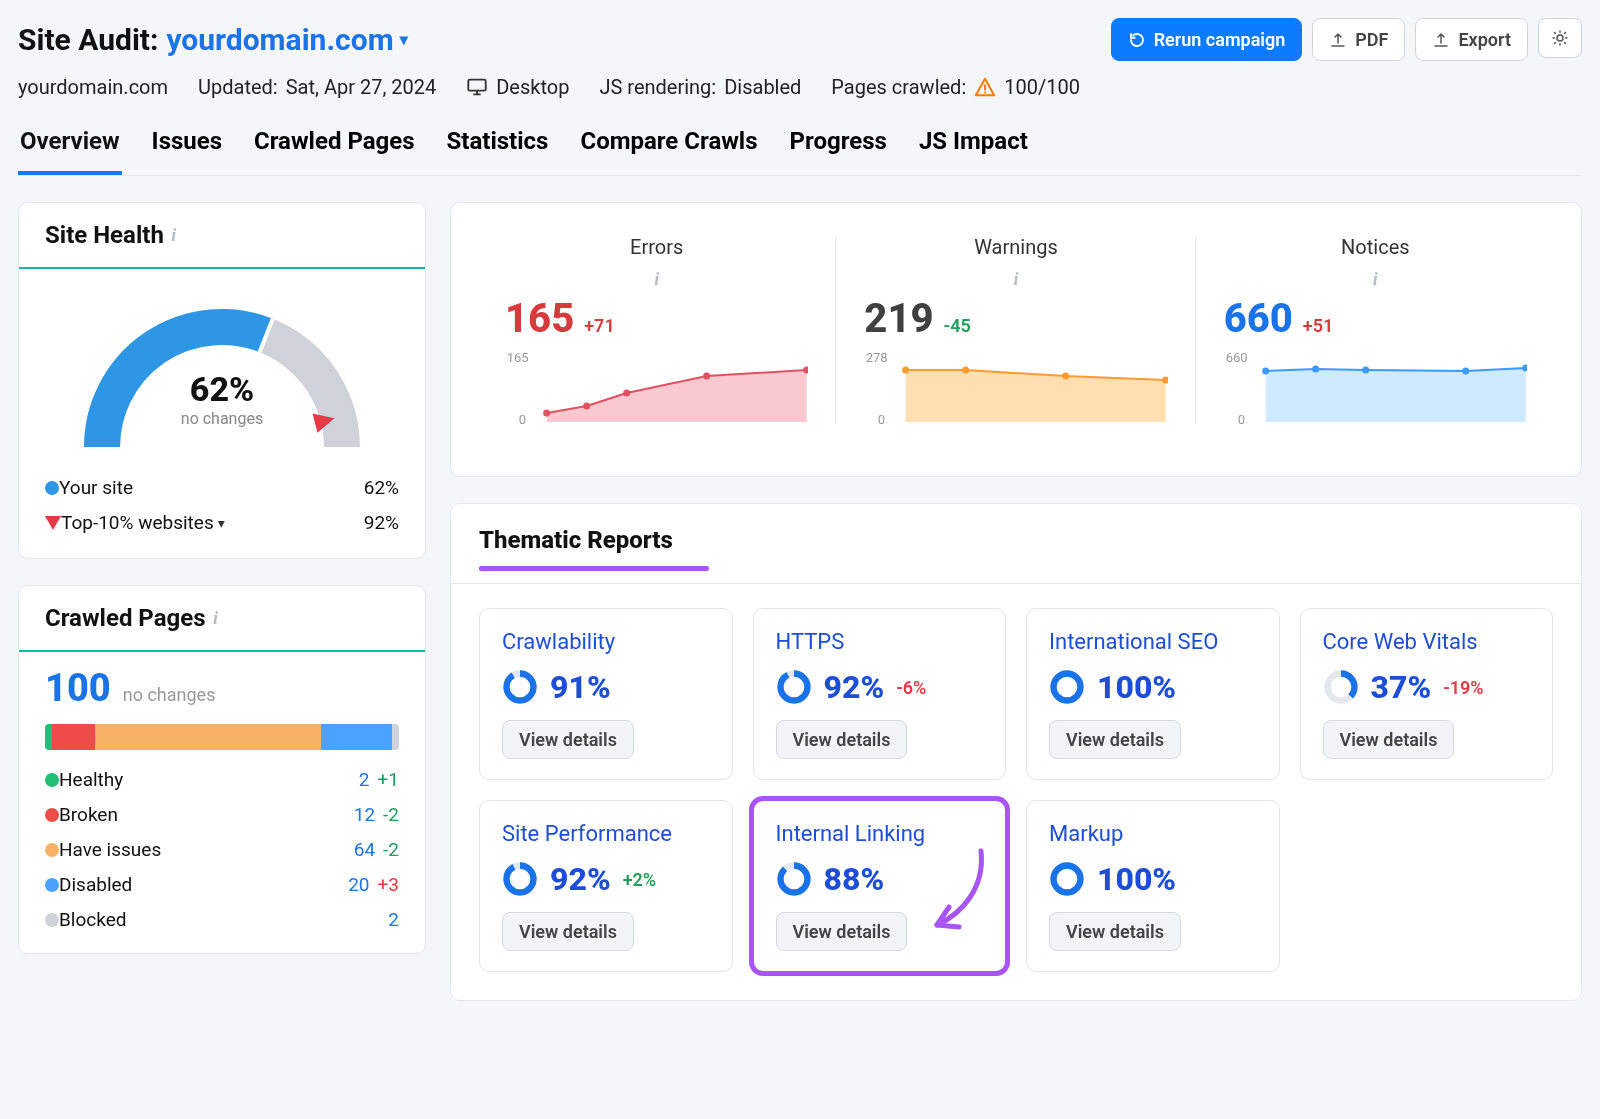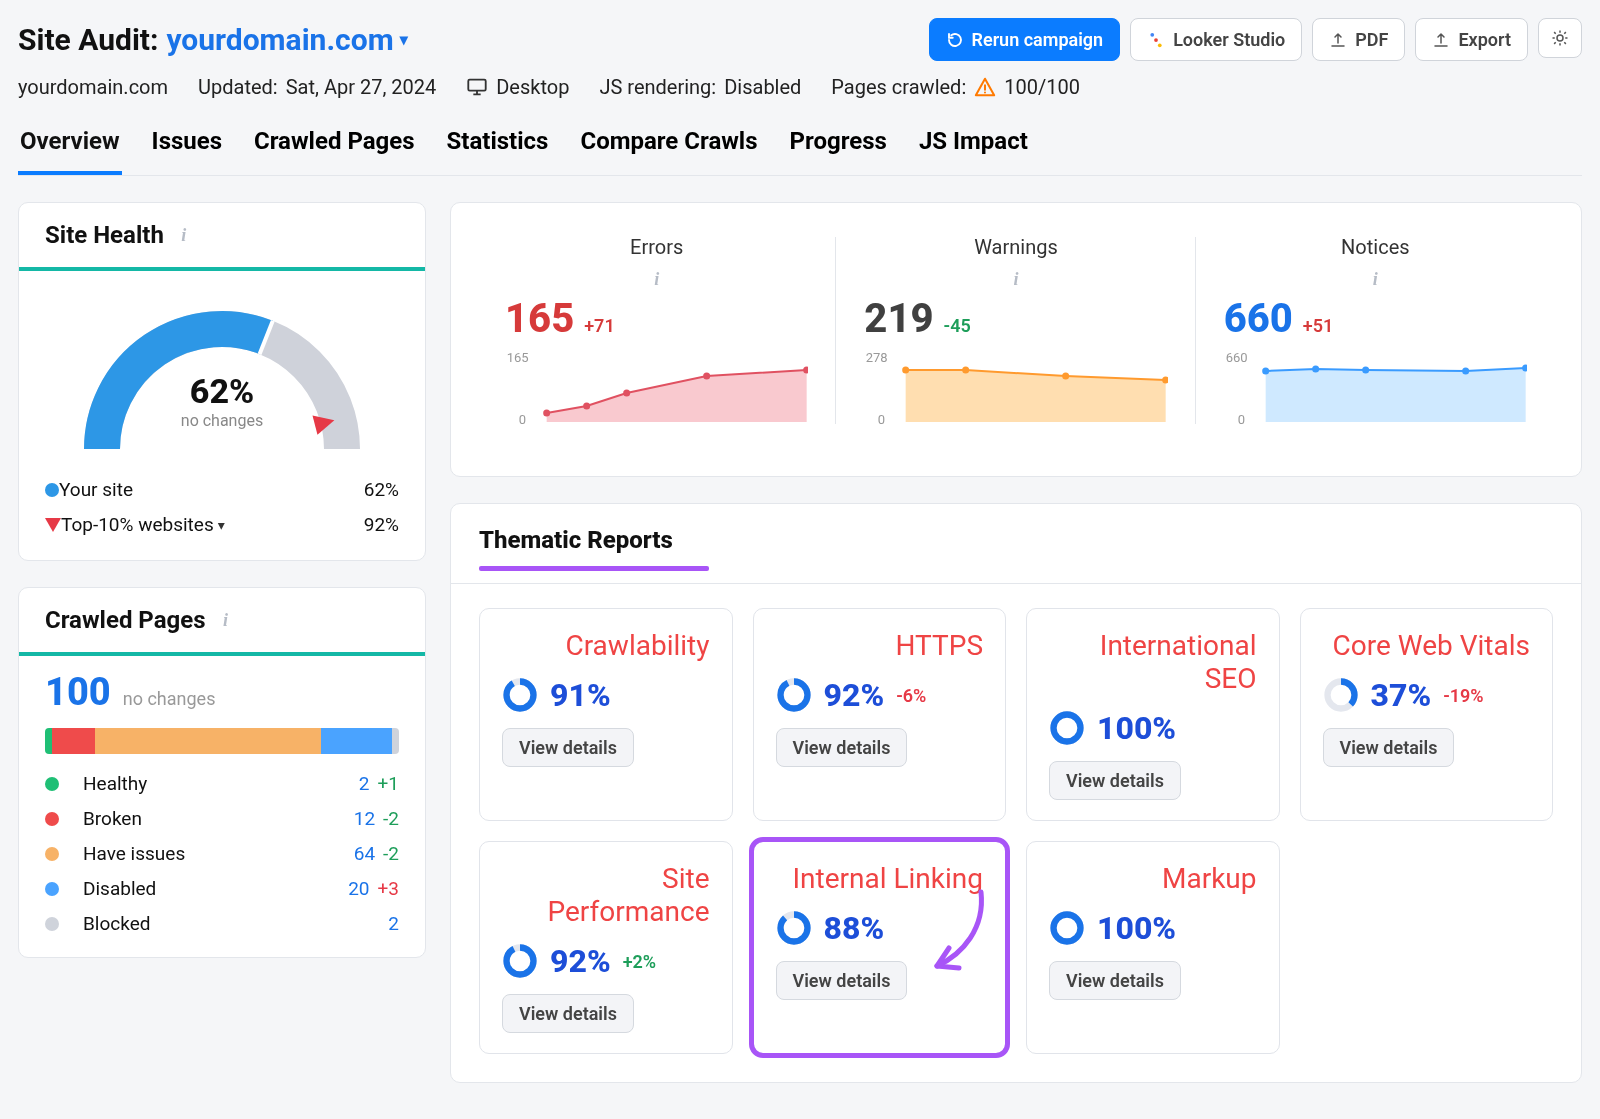--- a/index.html
+++ b/index.html
@@ -25,21 +25,21 @@
 .tabs { display: flex; gap: 28px; border-bottom: 1px solid #e3e6eb; margin-bottom: 26px; }
 .tab { font-size: 24px; font-weight: 700; color: #000000; padding: 0 2px 16px; cursor: pointer; }
 .tab.active { color: #111; border-bottom: 4px solid #0b7cff; }
 
 .grid { display: flex; gap: 24px; align-items: flex-start; }
 .col-left { width: 408px; display: flex; flex-direction: column; gap: 26px; }
 .col-right { flex: 1; display: flex; flex-direction: column; gap: 26px; }
 
 .card { background: #fff; border: 1px solid #e3e6eb; border-radius: 10px; }
 .card-pad { padding: 22px 26px; }
-.card-title { font-size: 24px; font-weight: 700; display: flex; align-items: center; gap: 10px; padding: 18px 26px; border-bottom: 4px solid #14b8a6; }
+.card-title { font-size: 24px; font-weight: 700; display: flex; align-items: center; padding: 18px 26px; border-bottom: 2px solid #14b8a6; }
 .info-i { width: 20px; height: 20px; display: inline-flex; align-items: center; justify-content: center; color: #b6bcc6; font-family: Georgia, serif; font-style: italic; font-weight: 700; font-size: 18px; }
 
 .gauge-wrap { display: flex; flex-direction: column; align-items: center; padding: 18px 18px 8px; }
 .gauge-center { text-align: center; }
 .gauge-pct { font-size: 34px; font-weight: 800; }
 .gauge-sub { font-size: 16px; color: #888; }
 .legend { padding: 10px 26px 24px; display: flex; flex-direction: column; gap: 12px; font-size: 19px; }
 .legend-row { display: flex; align-items: center; justify-content: space-between; }
 .legend-left { display: flex; align-items: center; }
 .dot { width: 14px; height: 14px; border-radius: 50%; display: inline-block; }
@@ -48,21 +48,21 @@
 
 .crawled-head { display: flex; align-items: baseline; gap: 12px; padding: 0 26px 4px; }
 .crawled-count { font-size: 38px; color: #1a73e8; font-weight: 800; }
 .crawled-sub { font-size: 18px; color: #999; }
 
 .stack-bar { display: flex; width: calc(100% - 52px); height: 26px; margin: 10px 26px 18px; border-radius: 4px; overflow: hidden; }
 .seg { height: 100%; }
 
 .status-list { padding: 0 26px 22px; display: flex; flex-direction: column; gap: 12px; font-size: 19px; }
 .status-row { display: flex; align-items: center; justify-content: space-between; }
-.status-left { display: flex; align-items: center; gap: 24px; }
+.status-left { display: flex; align-items: center; gap: 0; }
 .status-right { display: flex; gap: 8px; min-width: 60px; justify-content: flex-end; }
 .blue-link { color: #1a73e8; }
 .delta-green { color: #1e9e5a; }
 .delta-red { color: #e63946; }
 
 .top-stats { display: flex; gap: 0; }
 .stat-col { flex: 1; padding: 10px 28px 22px; position: relative; }
 .stat-col:not(:last-child)::after { content: ''; position: absolute; right: 0; top: 12px; bottom: 30px; width: 1px; background: #e3e6eb; }
 .stat-title { font-size: 20px; color: #333; display: flex; align-items: center; gap: 10px; margin-bottom: 6px; flex-direction: column; }
 .stat-value-row { display: flex; align-items: baseline; gap: 10px; margin-bottom: 8px; }
@@ -74,21 +74,21 @@
 .green-c { color: #1e9e5a; }
 
 .mini-chart { width: 100%; height: 78px; }
 
 .section-title { font-size: 24px; font-weight: 800; padding: 22px 28px 12px; }
 .purple-underline { height: 5px; width: 230px; background: #a855f7; margin: 0 0 0 28px; border-radius: 2px; }
 .divider-line { height: 1px; background: #e3e6eb; margin-top: 12px; }
 
 .reports-grid { padding: 24px 28px 28px; display: grid; grid-template-columns: repeat(4, 1fr); gap: 20px; }
 .report-card { border: 1px solid #e1e4ea; border-radius: 10px; padding: 20px 22px; display: flex; flex-direction: column; gap: 14px; position: relative; }
-.report-title { font-size: 28px; color: #ef4444; text-align: right; }
+.report-title { font-size: 22px; color: #1d4ed8; }
 .report-value-row { display: flex; align-items: center; gap: 12px; }
 .report-value { font-size: 32px; font-weight: 800; color: #1d4ed8; }
 .report-delta { font-size: 18px; font-weight: 600; }
 .view-btn { align-self: flex-start; border: 1px solid #d5d9df; background: #f3f4f7; color: #444; padding: 8px 16px; font-size: 18px; font-weight: 600; border-radius: 8px; cursor: pointer; }
 .report-card.highlight { outline: 5px solid #a855f7; outline-offset: -1px; }
 
 .ring { width: 36px; height: 36px; }
 .rotate { transform: rotate(-90deg); }
 
 .arrow-annot { position: absolute; pointer-events: none; }
@@ -104,28 +104,20 @@
       <span>yourdomain.com</span>
       <span class="chevron">▾</span>
     </span>
   </div>
   <div class="btn-row">
     <button class="btn primary">
       <svg viewBox="0 0 24 24">
           <path fill="none" stroke="currentColor" stroke-width="2.5" stroke-linecap="round" d="M4 12a8 8 0 1 0 3-6.2M4 4v5h5"></path>
         </svg>
       <span>Rerun campaign</span>
-    </button>
-    <button class="btn">
-      <svg viewBox="0 0 24 24">
-          <circle cx="7" cy="5" r="2.5" fill="#4285f4"></circle>
-          <circle cx="12" cy="12" r="2.5" fill="#ea4335"></circle>
-          <circle cx="17" cy="19" r="2.5" fill="#fbbc05"></circle>
-        </svg>
-      <span>Looker Studio</span>
     </button>
     <button class="btn">
       <svg viewBox="0 0 24 24">
           <path fill="none" stroke="#555" stroke-width="2" stroke-linecap="round" d="M12 16V4m0 0l-4 4m4-4l4 4M4 20h16"></path>
         </svg>
       <span>PDF</span>
     </button>
     <button class="btn">
       <svg viewBox="0 0 24 24">
           <path fill="none" stroke="#555" stroke-width="2" stroke-linecap="round" d="M12 16V4m0 0l-4 4m4-4l4 4M4 20h16"></path>

